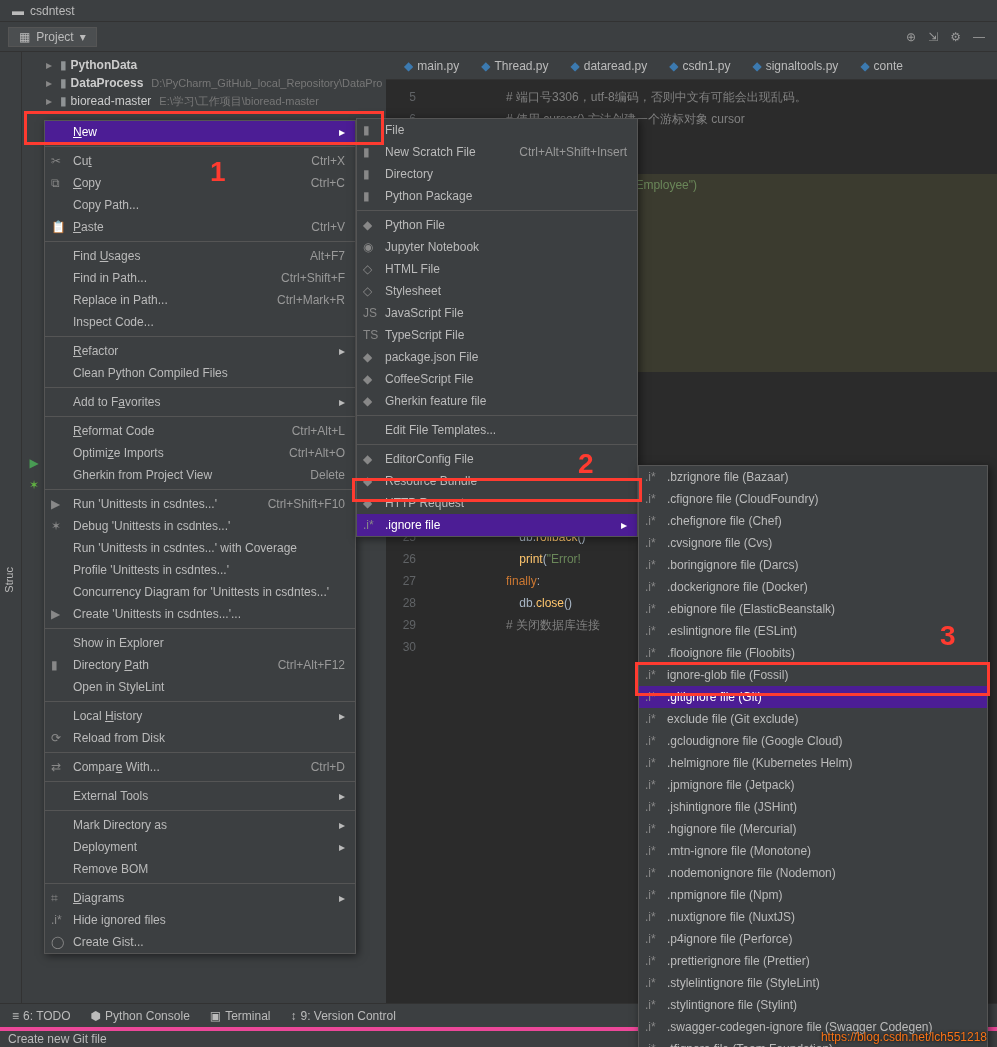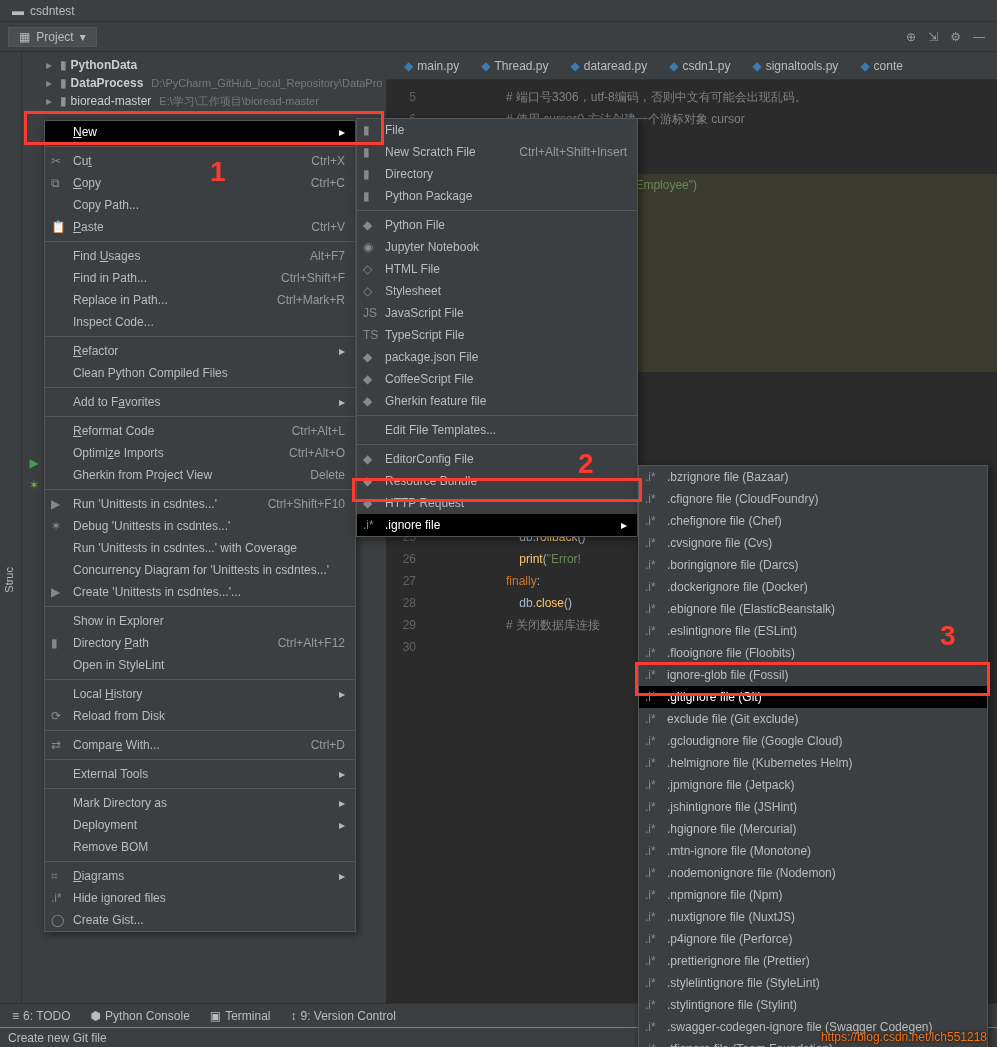--- a/index.html
+++ b/index.html
@@ -21,21 +21,21 @@
 .folder-path { color: #777; margin-left: 4px; font-size: 11px; }
 .red-box { position: absolute; border: 3px solid #ff3b30; pointer-events: none; z-index: 200; }
 .red-num { position: absolute; color: #ff3b30; font-size: 28px; font-weight: bold; z-index: 201; }
 
 
 .ctx-menu { position: absolute; background: #3c3f41; border: 1px solid #555; box-shadow: 2px 2px 8px rgba(0,0,0,.5); z-index: 50; }
 .ctx-item { display: flex; align-items: center; height: 22px; padding: 0 10px 0 28px; color: #bbb; position: relative; white-space: nowrap; }
 .ctx-item .ico { position: absolute; left: 6px; color: #888; }
 .ctx-item .shortcut { margin-left: auto; color: #999; padding-left: 30px; }
 .ctx-item .sub-arrow { margin-left: auto; color: #bbb; }
-.ctx-item.highlight { background: #000000; color: #fff; justify-content: space-between; }
+.ctx-item.highlight { background: #4c1d95; color: #fff; justify-content: space-between; }
 .ctx-item.highlight .shortcut, .ctx-item.highlight .sub-arrow { color: #fff; }
 .ctx-sep { height: 1px; background: #555; margin: 3px 0; }
 .ctx-item .ul { text-decoration: underline; }
 
 
 .editor-area { flex: 1; background: #2b2b2b; position: relative; }
 .tabs { height: 28px; background: #3c3f41; display: flex; align-items: center; border-bottom: 1px solid #323232; padding-left: 8px; gap: 2px; }
 .tab { display: flex; align-items: center; gap: 4px; padding: 0 10px; height: 26px; color: #bbb; }
 .tab .py-ico { color: #3c7ab0; }
 .code { padding: 6px 0; font-family: Consolas, monospace; font-size: 13px; }
@@ -46,21 +46,21 @@
 .c-red { color: #cc7832; }
 .c-str { color: #6a8759; }
 .c-num { color: #6897bb; }
 .c-call { color: #ffc66d; }
 .c-id { color: #a9b7c6; }
 .hl-bg { background: #3b3b2f; }
 
 
 .bottom-bar { position: absolute; bottom: 20px; left: 0; right: 0; height: 24px; background: #3c3f41; border-top: 1px solid #323232; display: flex; align-items: center; gap: 20px; padding: 0 12px; color: #bbb; }
 .bottom-bar .item { display: flex; align-items: center; gap: 4px; font-size: 11px; }
-.status-bar { position: absolute; bottom: 0; left: 0; right: 0; height: 20px; background: #3c3f41; border-top: 1px solid #ec4899; display: flex; align-items: center; padding: 0 8px; color: #bbb; font-size: 11px; }
+.status-bar { position: absolute; bottom: 0; left: 0; right: 0; height: 20px; background: #3c3f41; border-top: 4px solid #ec4899; display: flex; align-items: center; padding: 0 8px; color: #bbb; font-size: 11px; }
 .watermark { position: absolute; right: 10px; bottom: 3px; color: #f97316; font-size: 12px; z-index: 300; text-shadow: 0 0 3px #000; }
 
 
 .leftmarks { position: absolute; left: 2px; top: 70px; width: 20px; }
 .leftmarks div { height: 22px; display: flex; align-items: center; justify-content: center; color: #888; }
 .struct-label { position: absolute; left: 3px; top: 515px; writing-mode: vertical-lr; transform: rotate(180deg); font-size: 11px; color: #bbb; }
 </style>
 </head>
 <body>
 
@@ -352,20 +352,25 @@
 
   </div>
     <div class="ctx-item">
     <span class="ico">✶</span>
     <span>Debug 'Unittests in csdntes...'</span>
 
   </div>
     <div class="ctx-item">
 
     <span>Run 'Unittests in csdntes...' with Coverage</span>
+
+  </div>
+    <div class="ctx-item">
+
+    <span>Profile 'Unittests in csdntes...'</span>
 
   </div>
     <div class="ctx-item">
 
     <span>Concurrency Diagram for 'Unittests in csdntes...'</span>
 
   </div>
     <div class="ctx-item">
     <span class="ico">▶</span>
     <span>Create 'Unittests in csdntes...'...</span>

